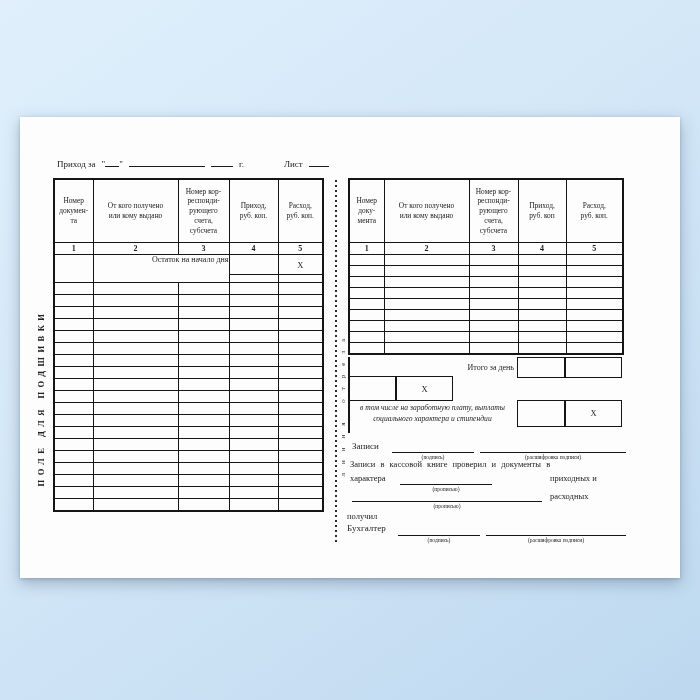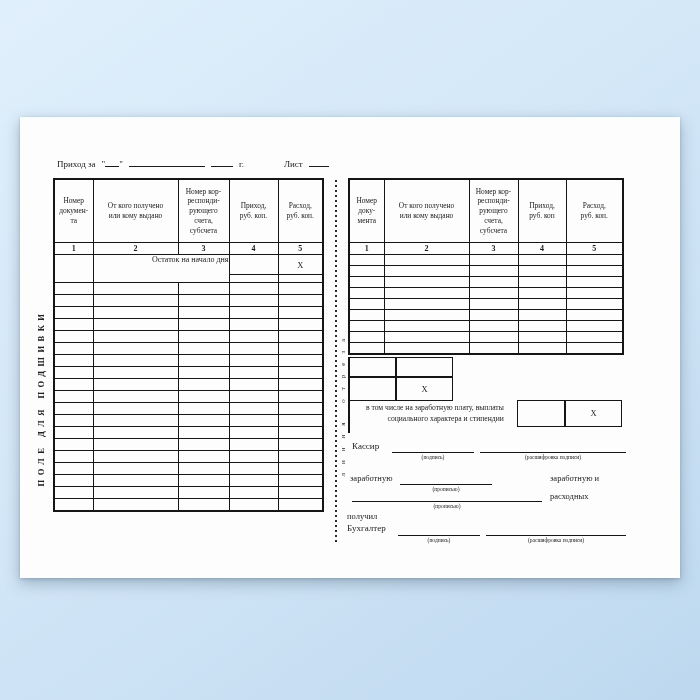--- a/index.html
+++ b/index.html
@@ -55,22 +55,22 @@
   .carry .lbl { flex:1; font-size:8px; text-align:right; padding-right:4px; line-height:15px; }
   .carry .cell { border:1.6px solid #151515; box-sizing:border-box; height:15px; }
   .carry .c4 { width:49px; } .carry .c5 { width:45px; }
   
   .totals { position:absolute; left:328px; top:240px; width:274px; }
   .totals .sideline { position:absolute; left:0; top:0; width:2px; height:76px; background:#151515; }
   .trow { display:flex; }
   .trow + .trow { margin-top:-1.6px; }
   .trow .lbl { flex:1; font-size:8px; display:flex; align-items:center;
     justify-content:flex-end; padding-right:3px; white-space:pre-line; }
-  .trow .lbl.left { justify-content:flex-start; text-align:right; padding-left:18px;
-    font-size:7.6px; line-height:1.5; }
+  .trow .lbl.left { justify-content:flex-start; text-align:center; padding-left:12px;
+    font-size:7.6px; line-height:1.5;font-style:italic; }
   .trow .cell { border:1.6px solid #151515; box-sizing:border-box; display:flex;
     align-items:center; justify-content:center; font-size:8.5px; }
   .trow .c4 { width:48px; } .trow .c5 { width:57px; }
   .h21{height:21px}.h25{height:25px}.h27{height:27px}
   
   .abs { position:absolute; white-space:nowrap; }
   .t9 { font-size:9px; } .t85 { font-size:8.5px; }
   .sline { position:absolute; border-bottom:1.5px solid #151515; height:1px; }
   .cap { position:absolute; font-size:5.5px; text-align:center; color:#222; }
   .verify { word-spacing:3px; }
@@ -363,46 +363,48 @@
           <td></td>
           <td></td>
           <td></td>
         </tr>
       </tbody>
     </table>
 
     <div class="totals">
       <div class="sideline"></div>
       <div class="trow h21">
+        <div class="lbl">Итого за день</div>
         <div class="cell c4 h21"></div>
         <div class="cell c5 h21"></div>
       </div>
       <div class="trow h25">
         <div class="cell c4 h25"></div>
         <div class="cell c5 h25">X</div>
       </div>
       <div class="trow h27">
         <div class="lbl left">в том числе на заработную плату, выплаты
 социального характера и стипендии</div>
         <div class="cell c4 h27"></div>
         <div class="cell c5 h27">X</div>
       </div>
     </div>
 
-    <div class="abs t9" style="left:332px; top:324px;">Кассир</div>
+    <div class="abs t9" style="left:332px; top:324px;">Записи</div>
     <div class="sline" style="left:372px; top:334px; width:82px;"></div>
     <div class="cap" style="left:372px; top:337px; width:82px;">(подпись)</div>
     <div class="sline" style="left:460px; top:334px; width:146px;"></div>
     <div class="cap" style="left:460px; top:337px; width:146px;">(расшифровка подписи)</div>
 
-
-    <div class="abs t85" style="left:330px; top:356px;">заработную</div>
+    <div class="abs t85 verify" style="left:330px; top:342px;">Записи в кассовой книге проверил и документы в</div>
+
+    <div class="abs t85" style="left:330px; top:356px;">характера</div>
     <div class="sline" style="left:380px; top:366px; width:92px;"></div>
     <div class="cap" style="left:380px; top:369px; width:92px;">(прописью)</div>
-    <div class="abs t85" style="left:530px; top:356px;">заработную и</div>
+    <div class="abs t85" style="left:530px; top:356px;">приходных и</div>
 
     <div class="sline" style="left:332px; top:383px; width:190px;"></div>
     <div class="cap" style="left:332px; top:386px; width:190px;">(прописью)</div>
     <div class="abs t85" style="left:530px; top:374px;">расходных</div>
 
     <div class="abs t85" style="left:327px; top:394px;">получил</div>
 
     <div class="abs t9" style="left:327px; top:406px;">Бухгалтер</div>
     <div class="sline" style="left:378px; top:417px; width:82px;"></div>
     <div class="cap" style="left:378px; top:420px; width:82px;">(подпись)</div>

